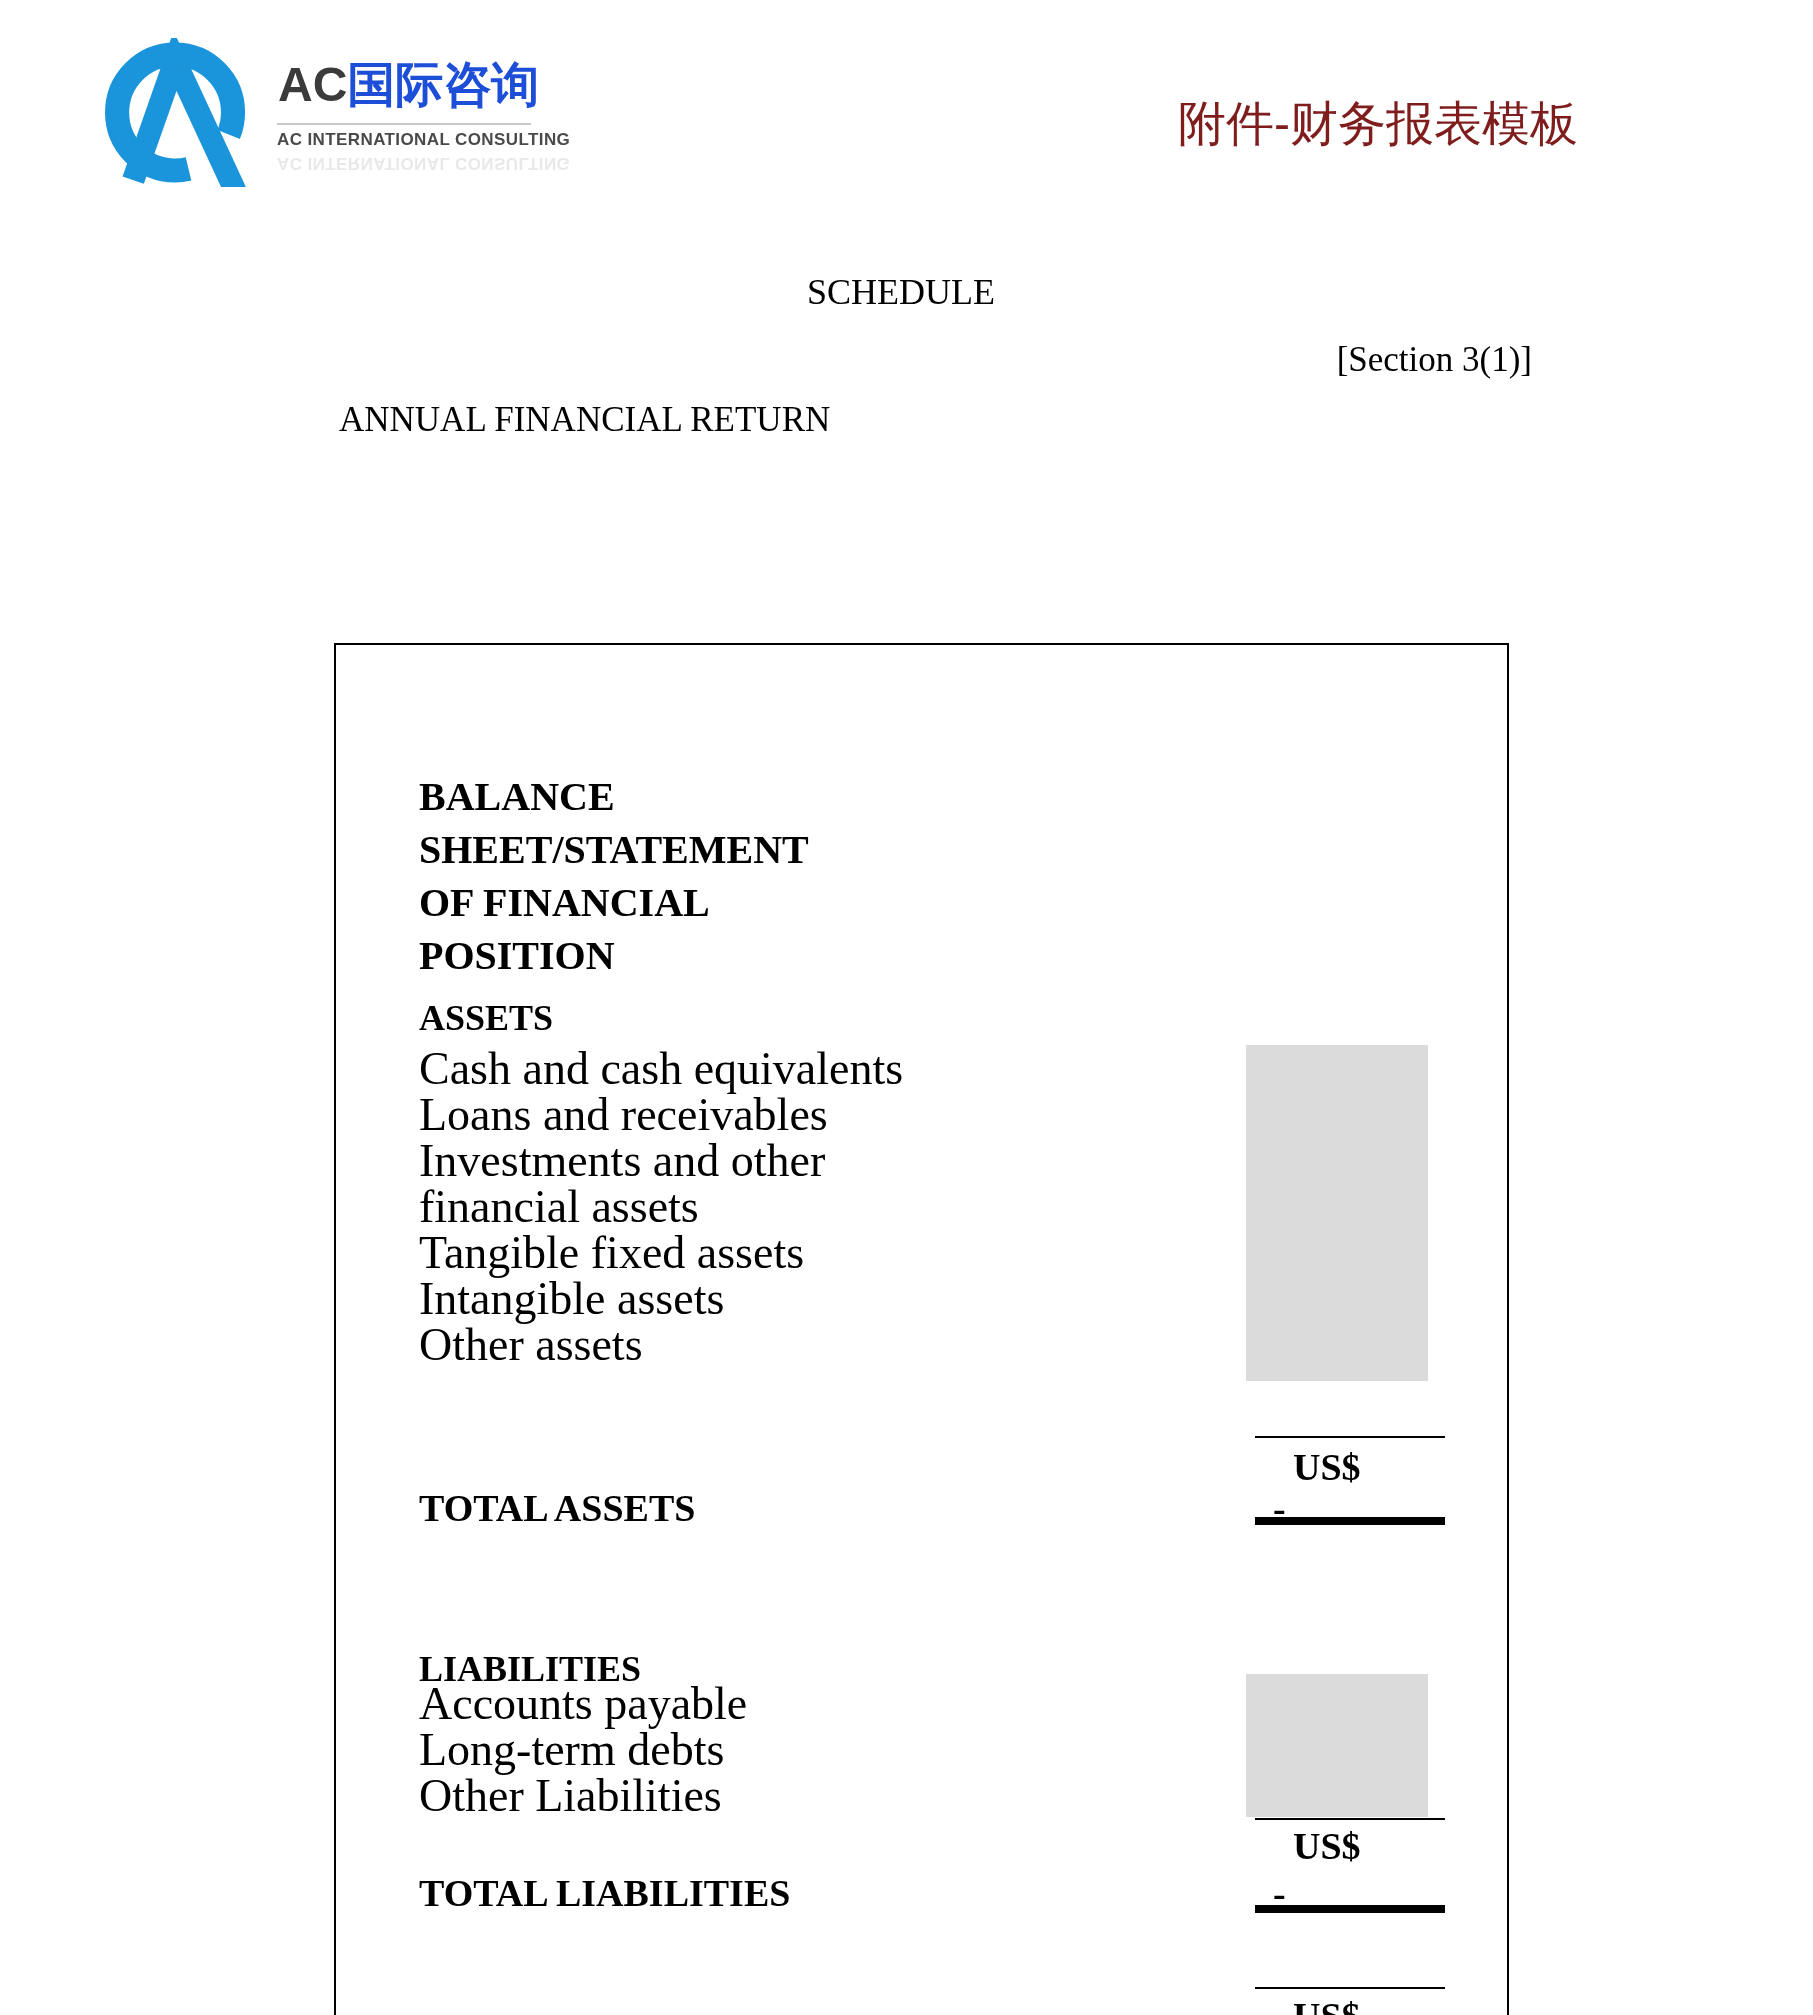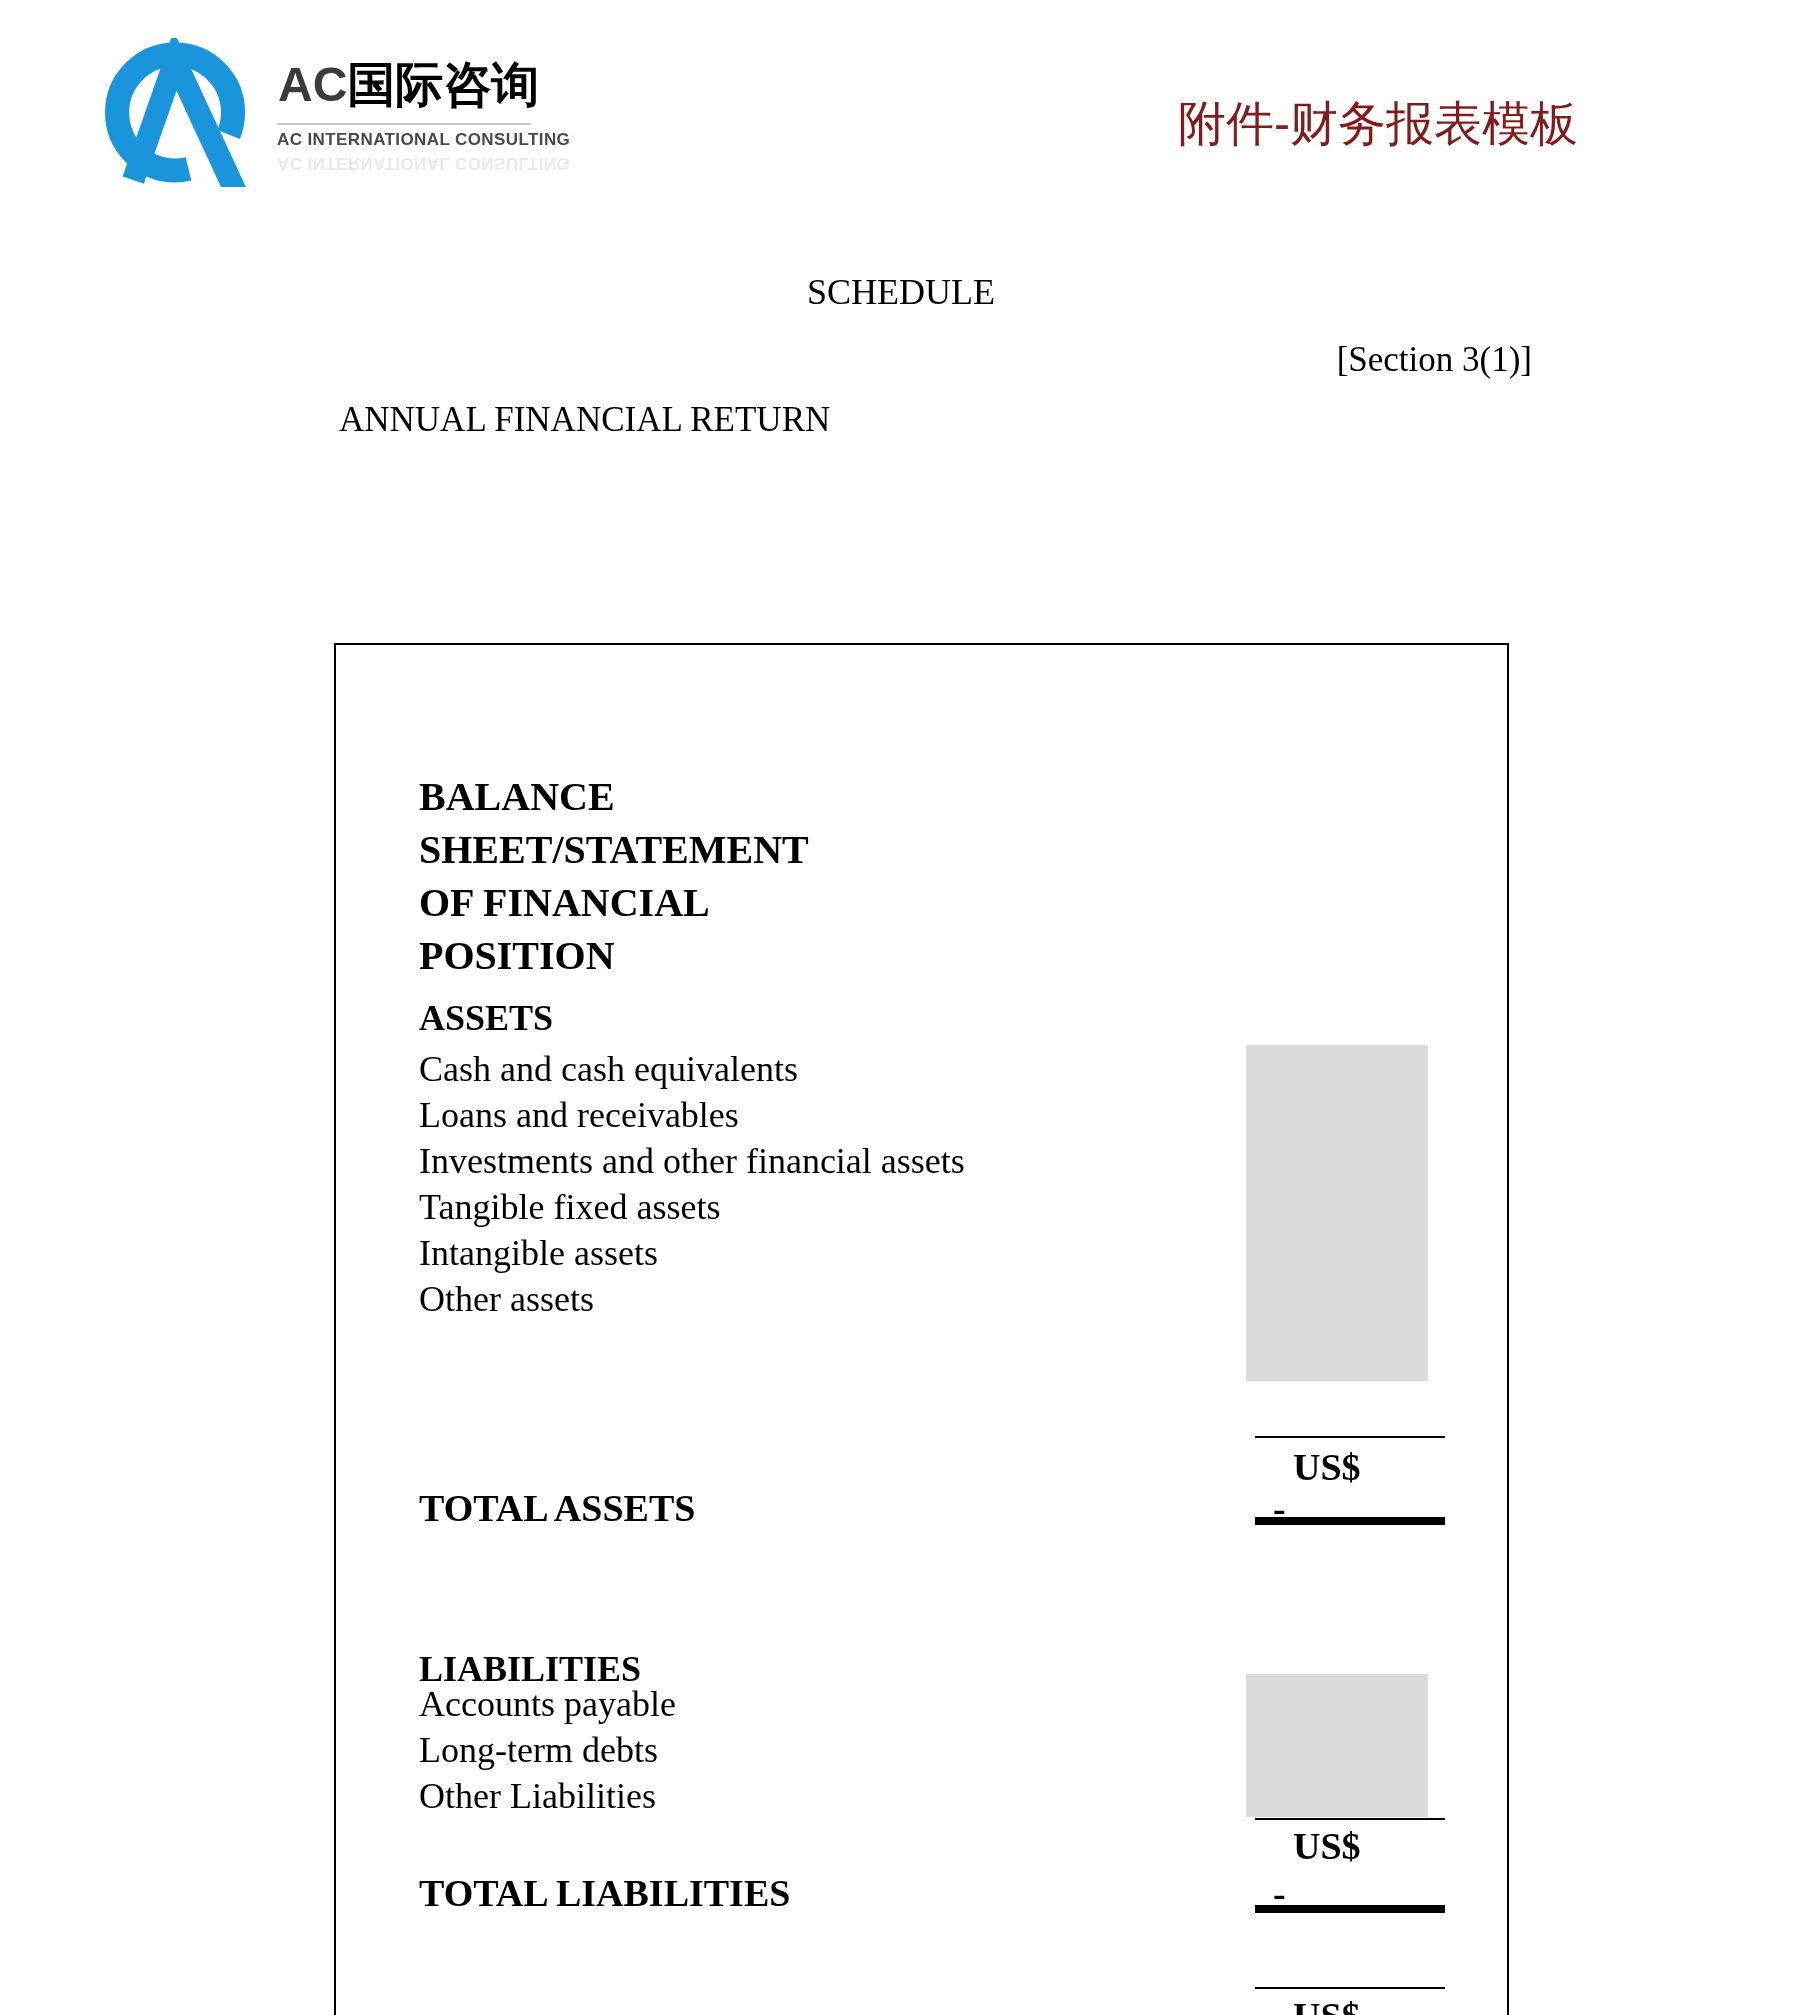--- a/index.html
+++ b/index.html
@@ -4,21 +4,21 @@
 <style>
   html,body{margin:0;padding:0;background:#ffffff;}
   .page{position:relative;width:1814px;height:2418px;background:#ffffff;overflow:hidden;
         font-family:"Liberation Serif","DejaVu Serif",serif;color:#000;}
 
   
   .logo-icon{position:absolute;left:101px;top:38px;width:161px;height:149px;}
   .brand-line{position:absolute;left:278px;top:61px;font-family:"Liberation Sans","DejaVu Sans",sans-serif;
               font-size:48px;font-weight:700;line-height:1;white-space:nowrap;}
   .brand-prefix{color:#3b3b3b;}
-  .brand-suffix{color:#000000;margin-top:21px;}
+  .brand-suffix{color:#1d4ed8;margin-top:21px;}
   .logo-divider{position:absolute;left:277px;top:123px;width:254px;height:2px;background:#c9c9c9;}
   .logo-subtitle{position:absolute;left:277px;top:131px;width:282px;
                  font-family:"Liberation Sans","DejaVu Sans",sans-serif;font-size:17px;font-weight:700;
                  color:#4a4a4a;letter-spacing:0.4px;line-height:1;white-space:nowrap;}
   .logo-subtitle.reflect{top:155px;transform:scaleY(-1);opacity:.16;color:#777;}
   .attachment-title{position:absolute;right:236px;top:100px;font-family:"Liberation Sans","DejaVu Sans",sans-serif;
                     font-size:48px;color:#7f1d1d;line-height:1;white-space:nowrap;}
 
   
   .schedule{position:absolute;left:339px;top:273px;width:1124px;text-align:center;font-size:36px;line-height:1.1;}
@@ -32,21 +32,21 @@
   .info-subtitle{font-size:36px;font-style:italic;line-height:1.1;margin-top:0.8px;}
 
   
   .sheet-box{position:absolute;left:334px;top:643px;width:1175px;height:1549px;box-sizing:border-box;
              border:2px solid #000;}
 
   .bs-title{position:absolute;left:419px;top:770px;font-size:40px;font-weight:700;line-height:53px;}
   .assets-heading,.liab-heading{position:absolute;left:419px;font-size:36px;font-weight:700;line-height:1.1;}
   .assets-heading{top:999px;}
   .liab-heading{top:1650px;}
-  .item-list{position:absolute;left:419px;max-width:572px;font-size:36px;line-height:46px;}
+  .item-list{position:absolute;left:419px;max-width:572px;font-size:46px;line-height:46px;}
   .assets-items{top:1046px;}
   .liab-items{top:1681px;}
 
   
   .shade{position:absolute;left:1246px;width:182px;background:#DBDBDB;}
   .shade-a{top:1045px;height:336px;}
   .shade-b{top:1674px;height:143px;}
   .rule{position:absolute;left:1255px;width:190px;background:#000;}
   .rule.thin{height:1.6px;}
   .rule.thick{height:8px;}

